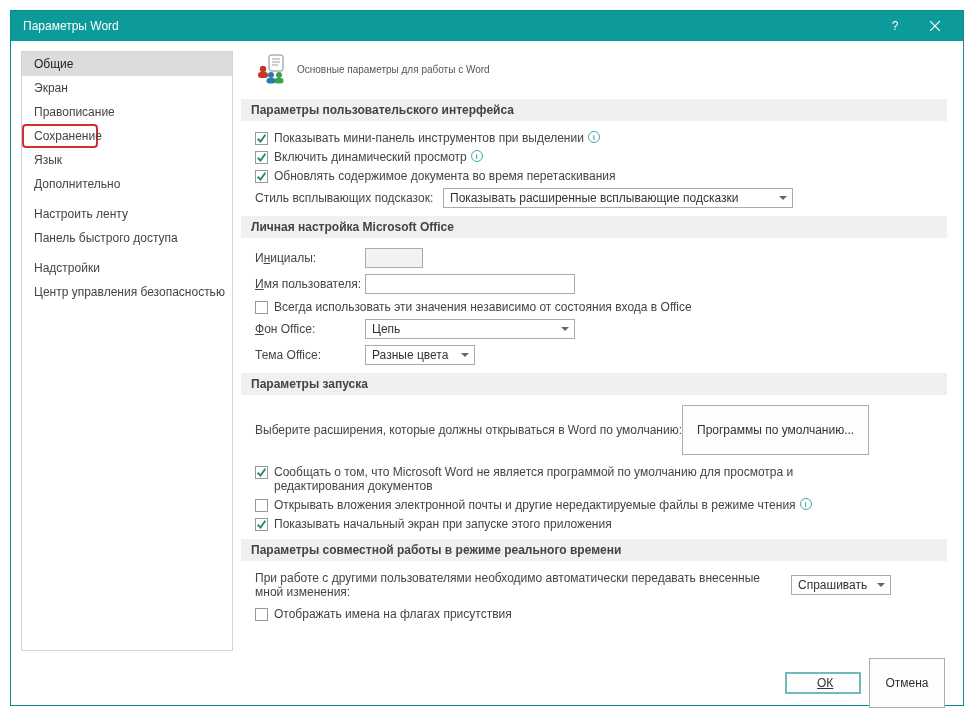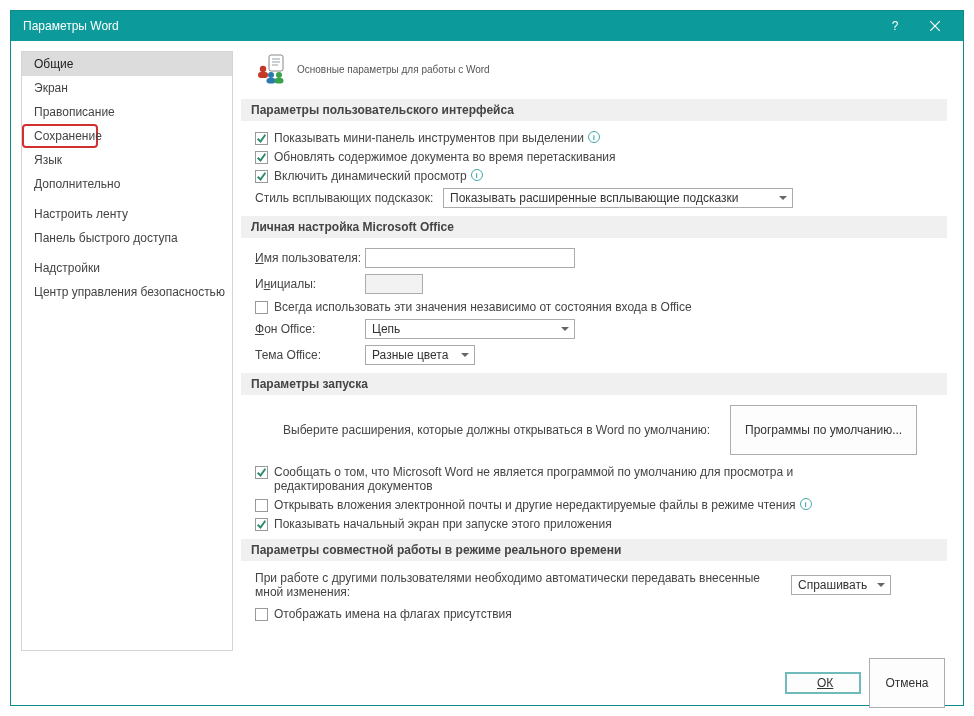--- a/index.html
+++ b/index.html
@@ -100,21 +100,21 @@
   content: ''; position: absolute; right: 5px; top: 7px;
   border: 4px solid transparent; border-top-color: #666;
 }
 .text-input {
   border: 1px solid #ababab; height: 20px;
   padding: 1px 6px; font-size: 12px; color: #333;
   background: #fff;
 }
 .text-input.gray { background:#f2f2f2; color:#999;}
 
-.startup-row { display:flex; align-items:center; gap:20px; margin-bottom:10px;margin-left:28px;}
+.startup-row { display:flex; align-items:center; margin-bottom:10px;}
 .std-btn {
   border: 1px solid #adadad; background: #fdfdfd;
   padding: 17px 14px; font-size: 12px; cursor: pointer;
   color: #333;
 }
 .std-btn.primary { border: 2px solid #6fbaba; padding:2px 30px;text-decoration:underline;}
 
 .footer {
   height: 44px; border-top: 0; display: flex;
   justify-content: flex-end; align-items: center;
@@ -170,44 +170,44 @@
 
       <div class="section-head">Параметры пользовательского интерфейса</div>
       <div class="section-body">
         <div class="chk-row">
             <div class="chk-box checked"></div>
             <span class="chk-label">Показывать мини-панель инструментов при выделении</span>
             <span class="info-icon"></span>
           </div>
         <div class="chk-row">
             <div class="chk-box checked"></div>
-            <span class="chk-label">Обновлять содержимое документа во время перетаскивания</span>
-          </div>
-        <div class="chk-row">
-            <div class="chk-box checked"></div>
             <span class="chk-label">Включить динамический просмотр</span>
             <span class="info-icon"></span>
+          </div>
+        <div class="chk-row">
+            <div class="chk-box checked"></div>
+            <span class="chk-label">Обновлять содержимое документа во время перетаскивания</span>
           </div>
         <div class="field-row">
           <span class="field-label" style="width:188px">Стиль всплывающих подсказок:</span>
           <div class="dropdown" style="width:350px">
               <span>Показывать расширенные всплывающие подсказки</span>
             </div>
         </div>
       </div>
 
       <div class="section-head">Личная настройка Microsoft Office</div>
       <div class="section-body">
         <div class="field-row">
+          <span class="field-label narrow">И<span style="text-decoration:underline">н</span>ициалы:</span>
+          <input class="text-input gray" style="width: 58px;" value="">
+        </div>
+        <div class="field-row">
           <span class="field-label narrow"><span style="text-decoration:underline">И</span>мя пользователя:</span>
           <input class="text-input" style="width: 210px;" value="">
-        </div>
-        <div class="field-row">
-          <span class="field-label narrow">И<span style="text-decoration:underline">н</span>ициалы:</span>
-          <input class="text-input gray" style="width: 58px;" value="">
         </div>
         <div class="chk-row">
             <div class="chk-box"></div>
             <span class="chk-label">Всегда использовать эти значения независимо от состояния входа в Office</span>
           </div>
         <div class="field-row">
           <span class="field-label narrow"><span style="text-decoration:underline">Ф</span>он Office:</span>
           <div class="dropdown" style="width:210px">
               <span>Цепь</span>
             </div>

